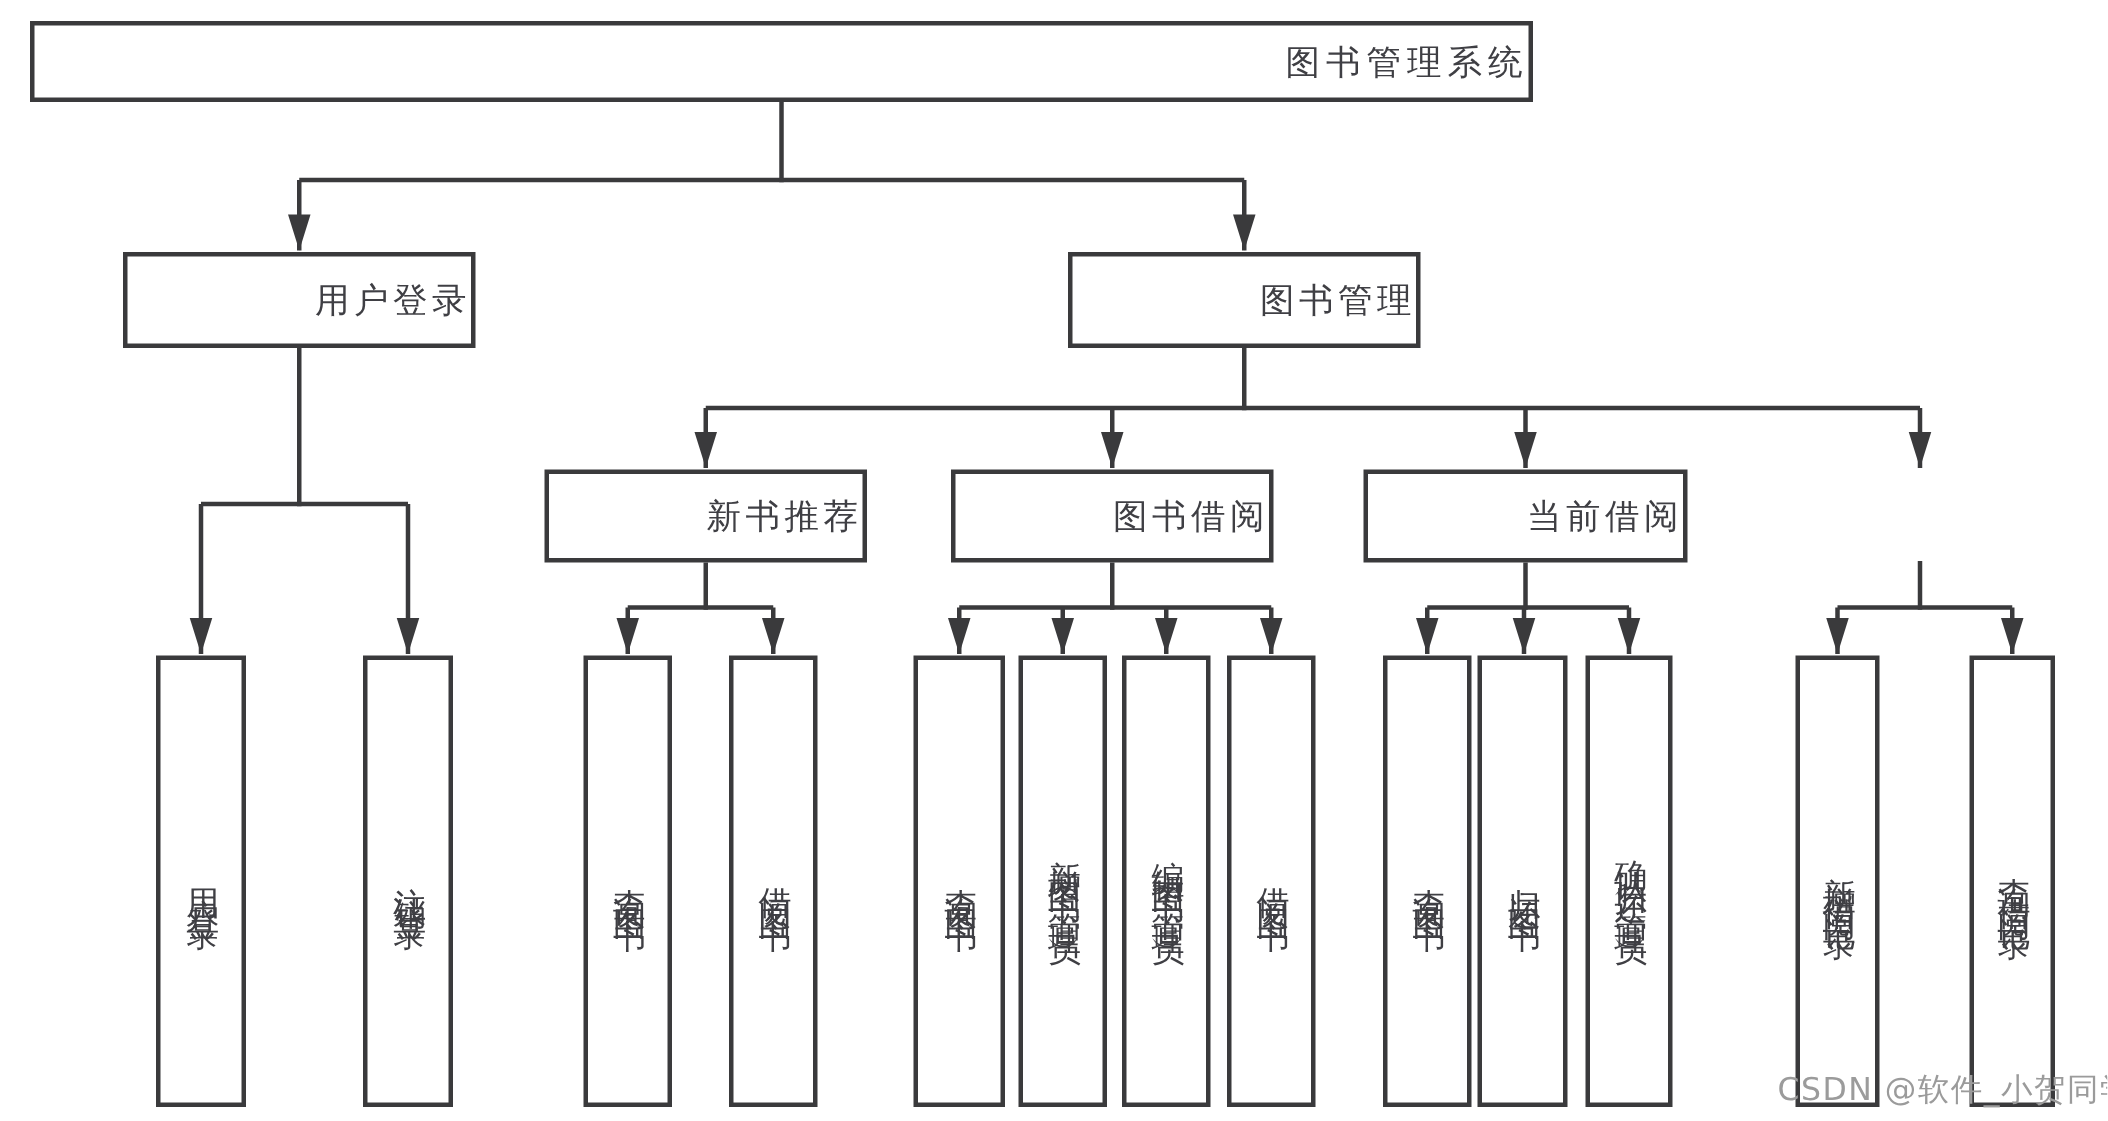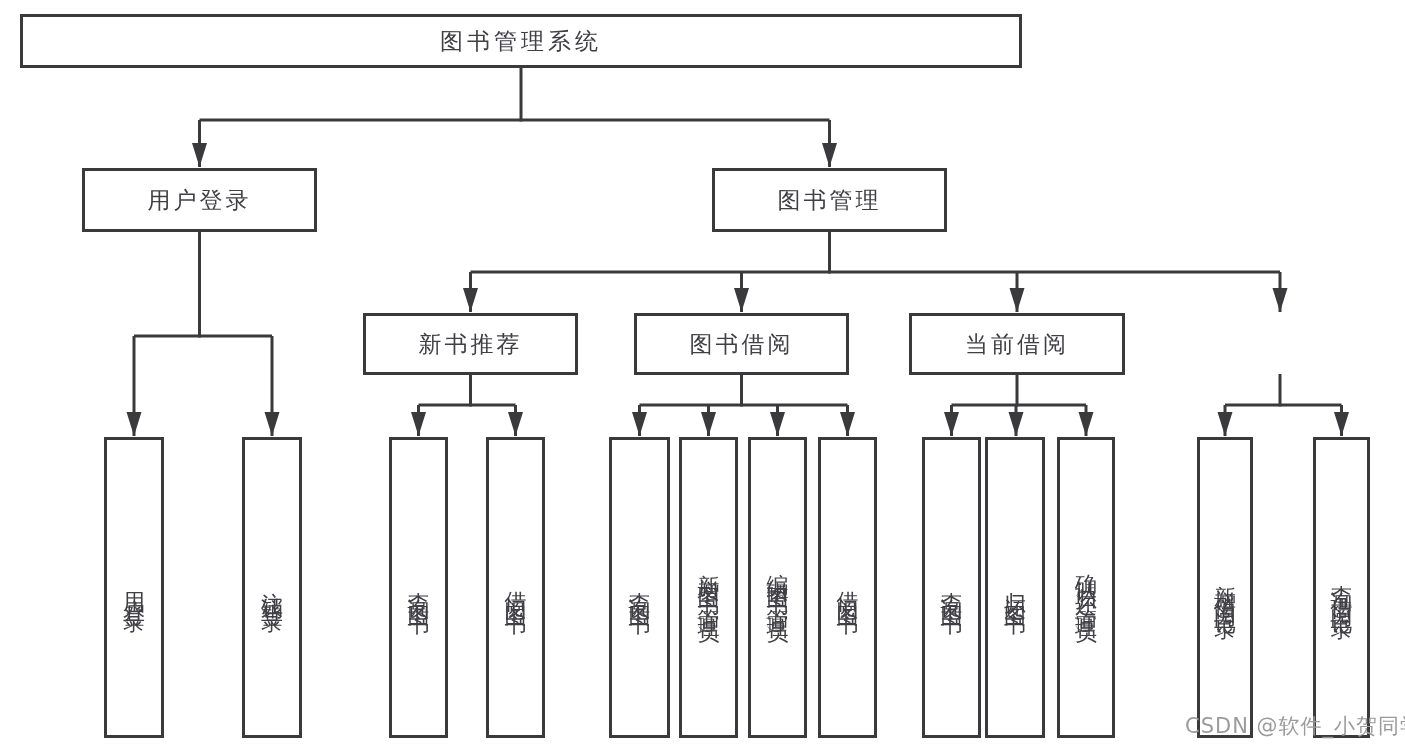--- a/index.html
+++ b/index.html
@@ -18,21 +18,21 @@
     overflow:hidden;
   }
   .wires{position:absolute;left:0;top:0;z-index:1;}
   .wires line{stroke:var(--line);stroke-width:3;}
   .wires marker{overflow:visible;}
   .ah{fill:var(--line);stroke:none;}
   .node{
     position:absolute;box-sizing:border-box;
     border:3px solid var(--line);
     background:var(--box-fill);
-    display:flex;align-items:center;justify-content:center;
+    display:flex;align-items:center;justify-content:flex-end;
     z-index:2;
   }
   .node .h{
     font-size:23px;color:var(--text);letter-spacing:3px;
     white-space:nowrap;
   }
   .node.root .h{letter-spacing:4px;}
   .leaf{
     position:absolute;top:437px;height:301px;box-sizing:border-box;
     border:3px solid var(--line);

